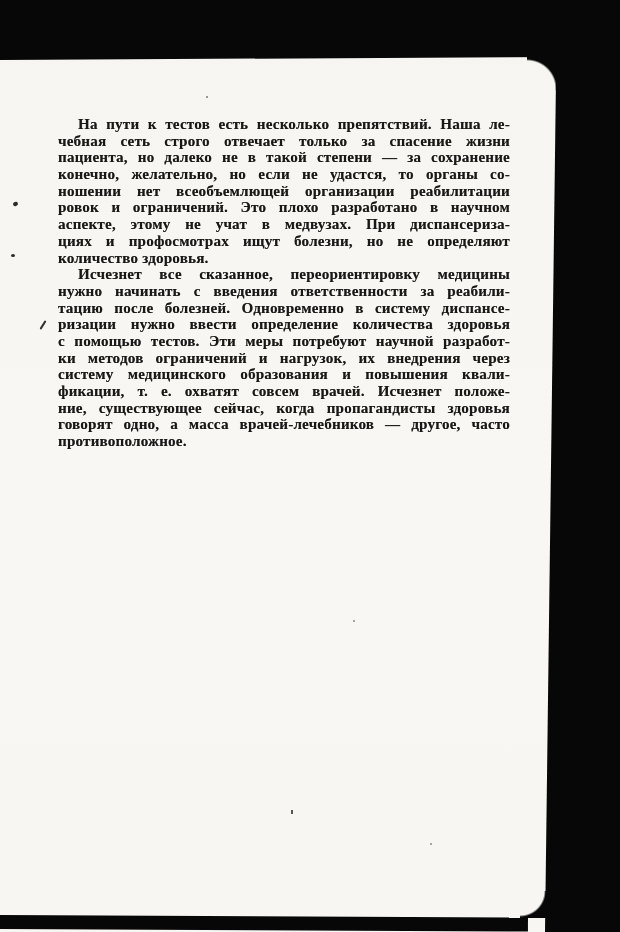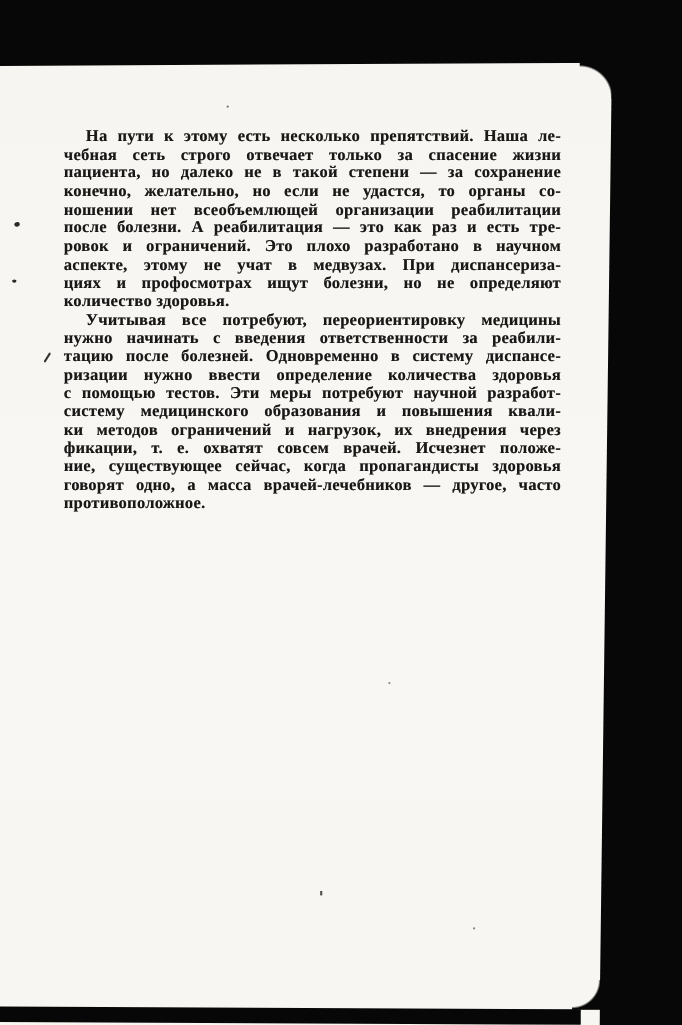--- a/index.html
+++ b/index.html
@@ -91,38 +91,37 @@
 
 <div class="canvas">
 
   <div class="bar-top"></div>
   <div class="bar-right"></div>
   <div class="corner-tr"></div>
   <div class="corner-br"></div>
   <div class="bar-bottom"></div>
 
   <div class="textblock">
-    <div class="line indent">На пути к этому есть несколько препятствий. Наша ле-</div>
+    <div class="line indent">На пути к тестов есть несколько препятствий. Наша ле-</div>
     <div class="line">чебная сеть строго отвечает только за спасение жизни</div>
     <div class="line">пациента, но далеко не в такой степени — за сохранение</div>
     <div class="line">конечно, желательно, но если не удастся, то органы со-</div>
     <div class="line">ношении нет всеобъемлющей организации реабилитации</div>
-    <div class="line">после болезни. А реабилитация — это как раз и есть тре-</div>
     <div class="line">ровок и ограничений. Это плохо разработано в научном</div>
     <div class="line">аспекте, этому не учат в медвузах. При диспансериза-</div>
     <div class="line">циях и профосмотрах ищут болезни, но не определяют</div>
     <div class="line plain">количество здоровья.</div>
 
-    <div class="line indent">Учитывая все потребуют, переориентировку медицины</div>
+    <div class="line indent">Исчезнет все сказанное, переориентировку медицины</div>
     <div class="line">нужно начинать с введения ответственности за реабили-</div>
     <div class="line">тацию после болезней. Одновременно в систему диспансе-</div>
     <div class="line">ризации нужно ввести определение количества здоровья</div>
     <div class="line">с помощью тестов. Эти меры потребуют научной разработ-</div>
+    <div class="line">ки методов ограничений и нагрузок, их внедрения через</div>
     <div class="line">систему медицинского образования и повышения квали-</div>
-    <div class="line">ки методов ограничений и нагрузок, их внедрения через</div>
     <div class="line">фикации, т. е. охватят совсем врачей. Исчезнет положе-</div>
     <div class="line">ние, существующее сейчас, когда пропагандисты здоровья</div>
     <div class="line">говорят одно, а масса врачей-лечебников — другое, часто</div>
     <div class="line plain">противоположное.</div>
   </div>
 
   <div class="speck sp1"></div>
   <div class="speck sp2"></div>
   <div class="slash"></div>
   <div class="speck sp3"></div>

